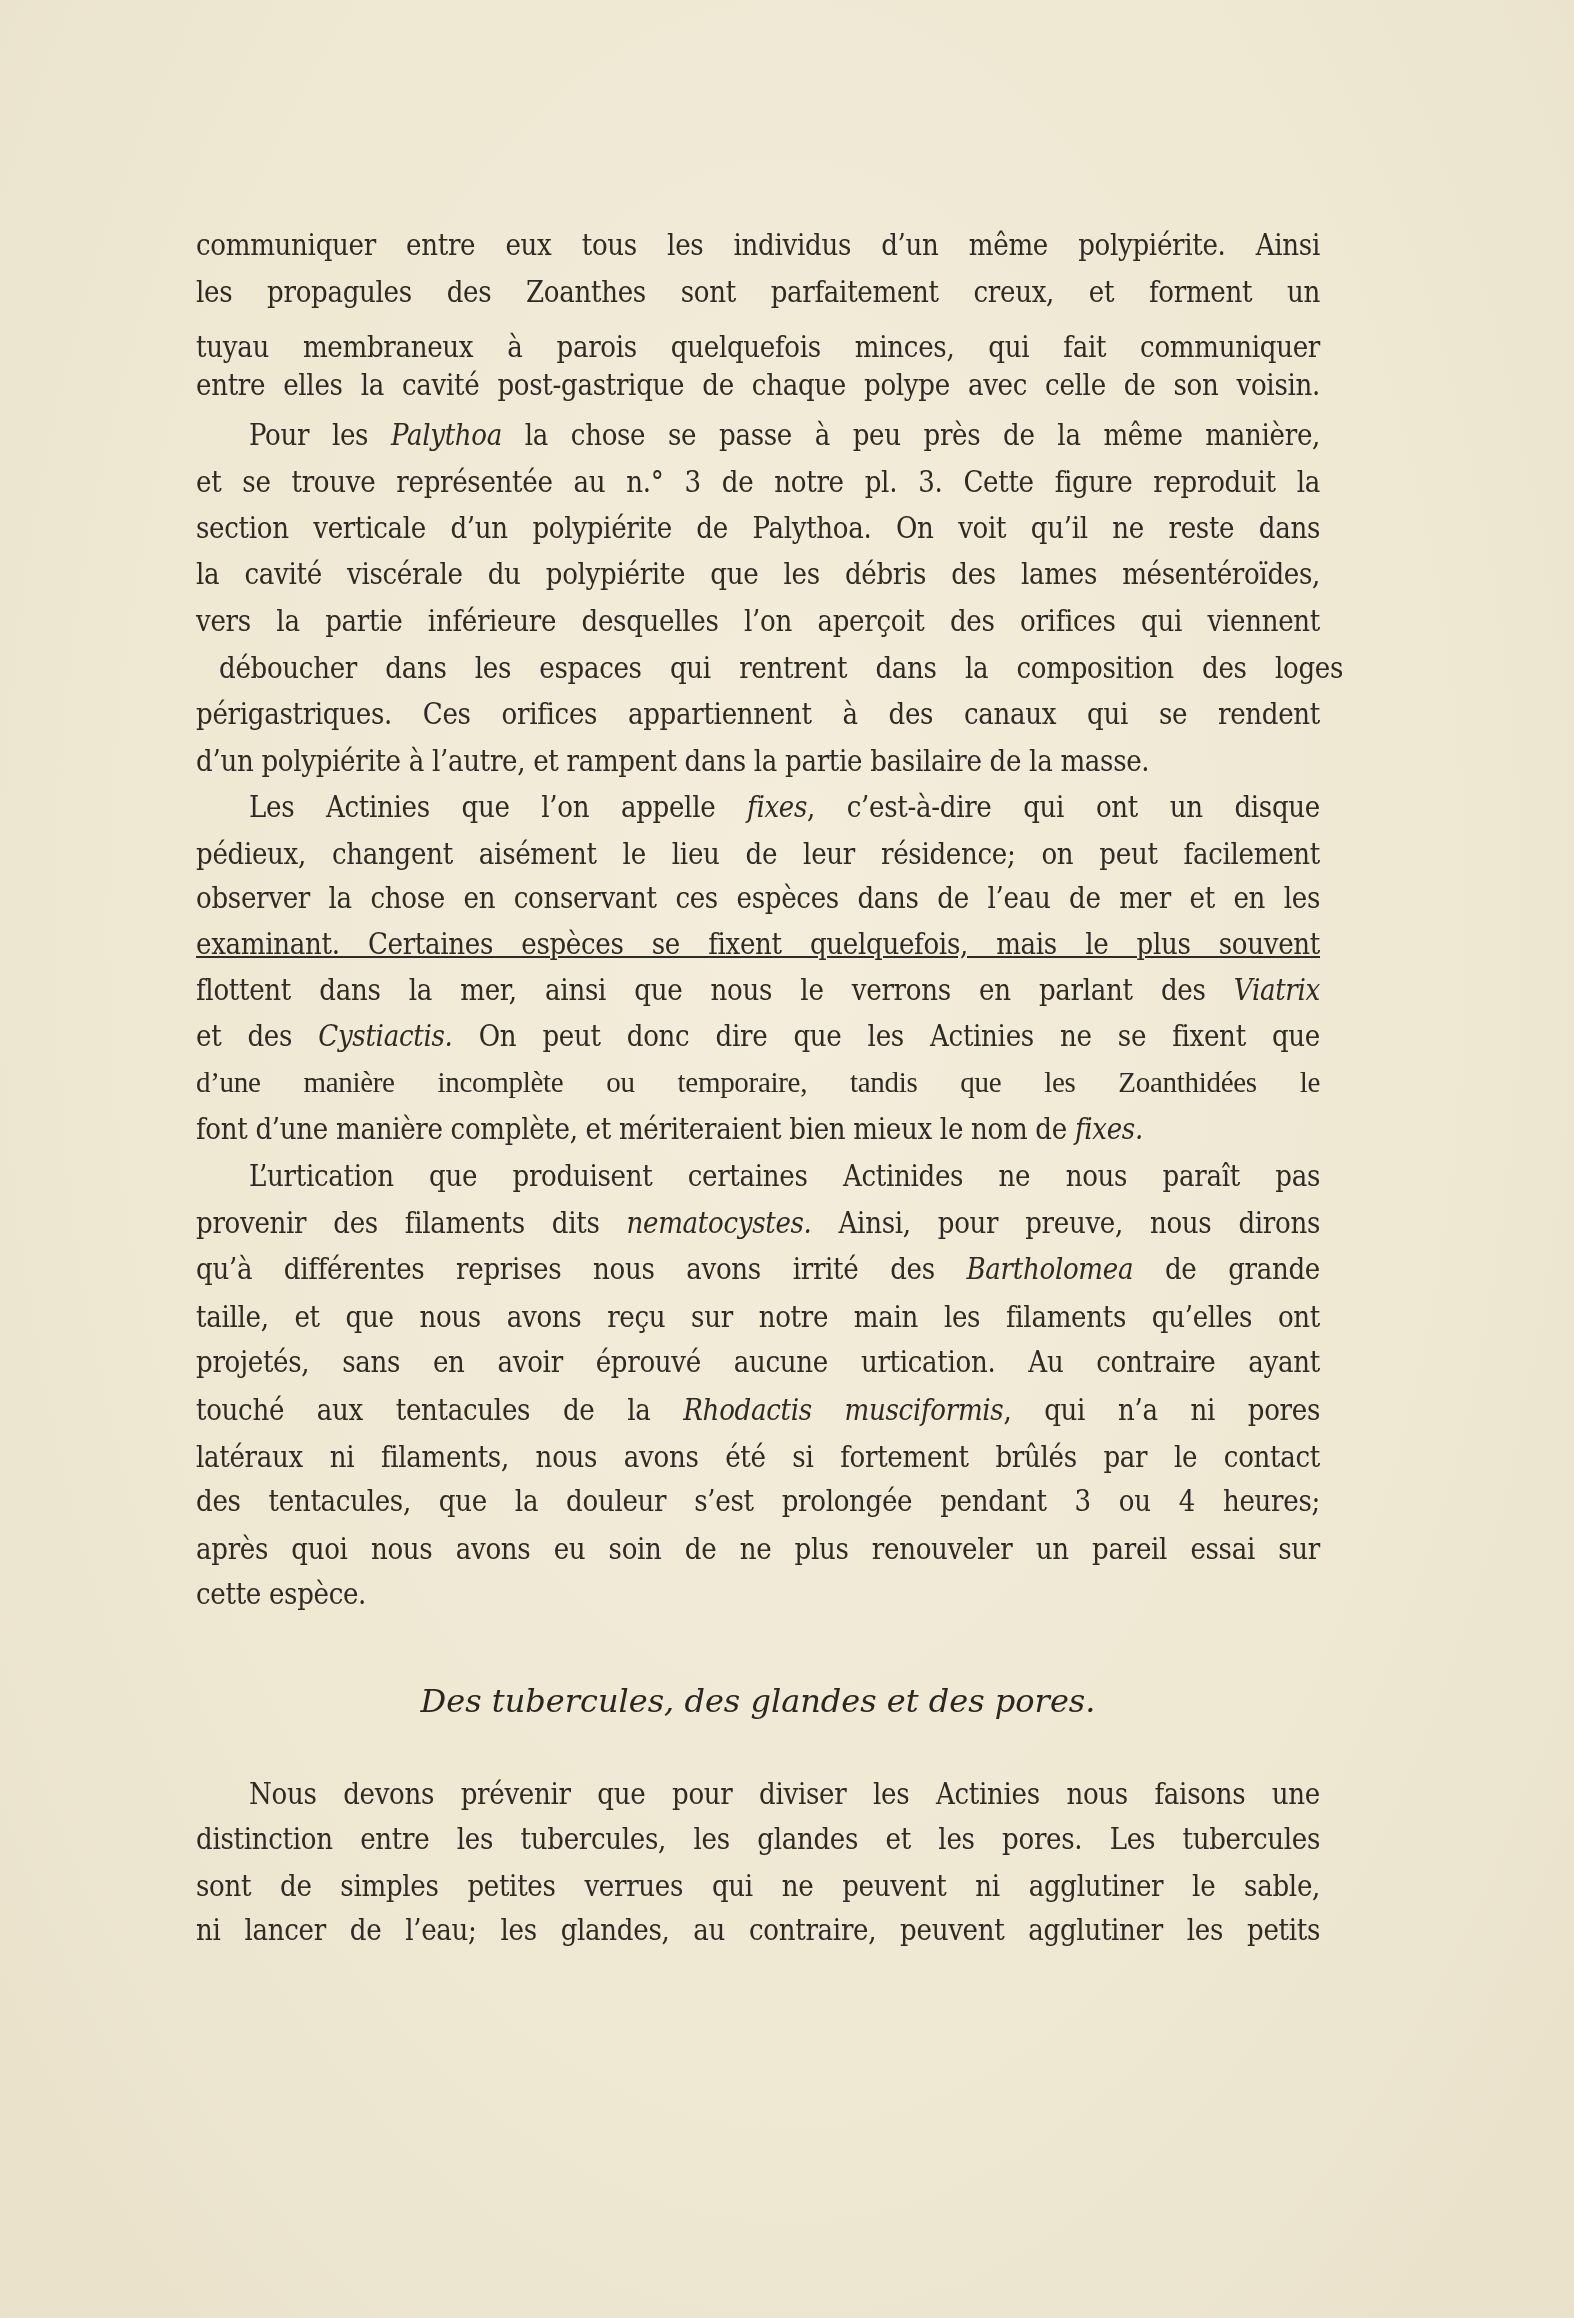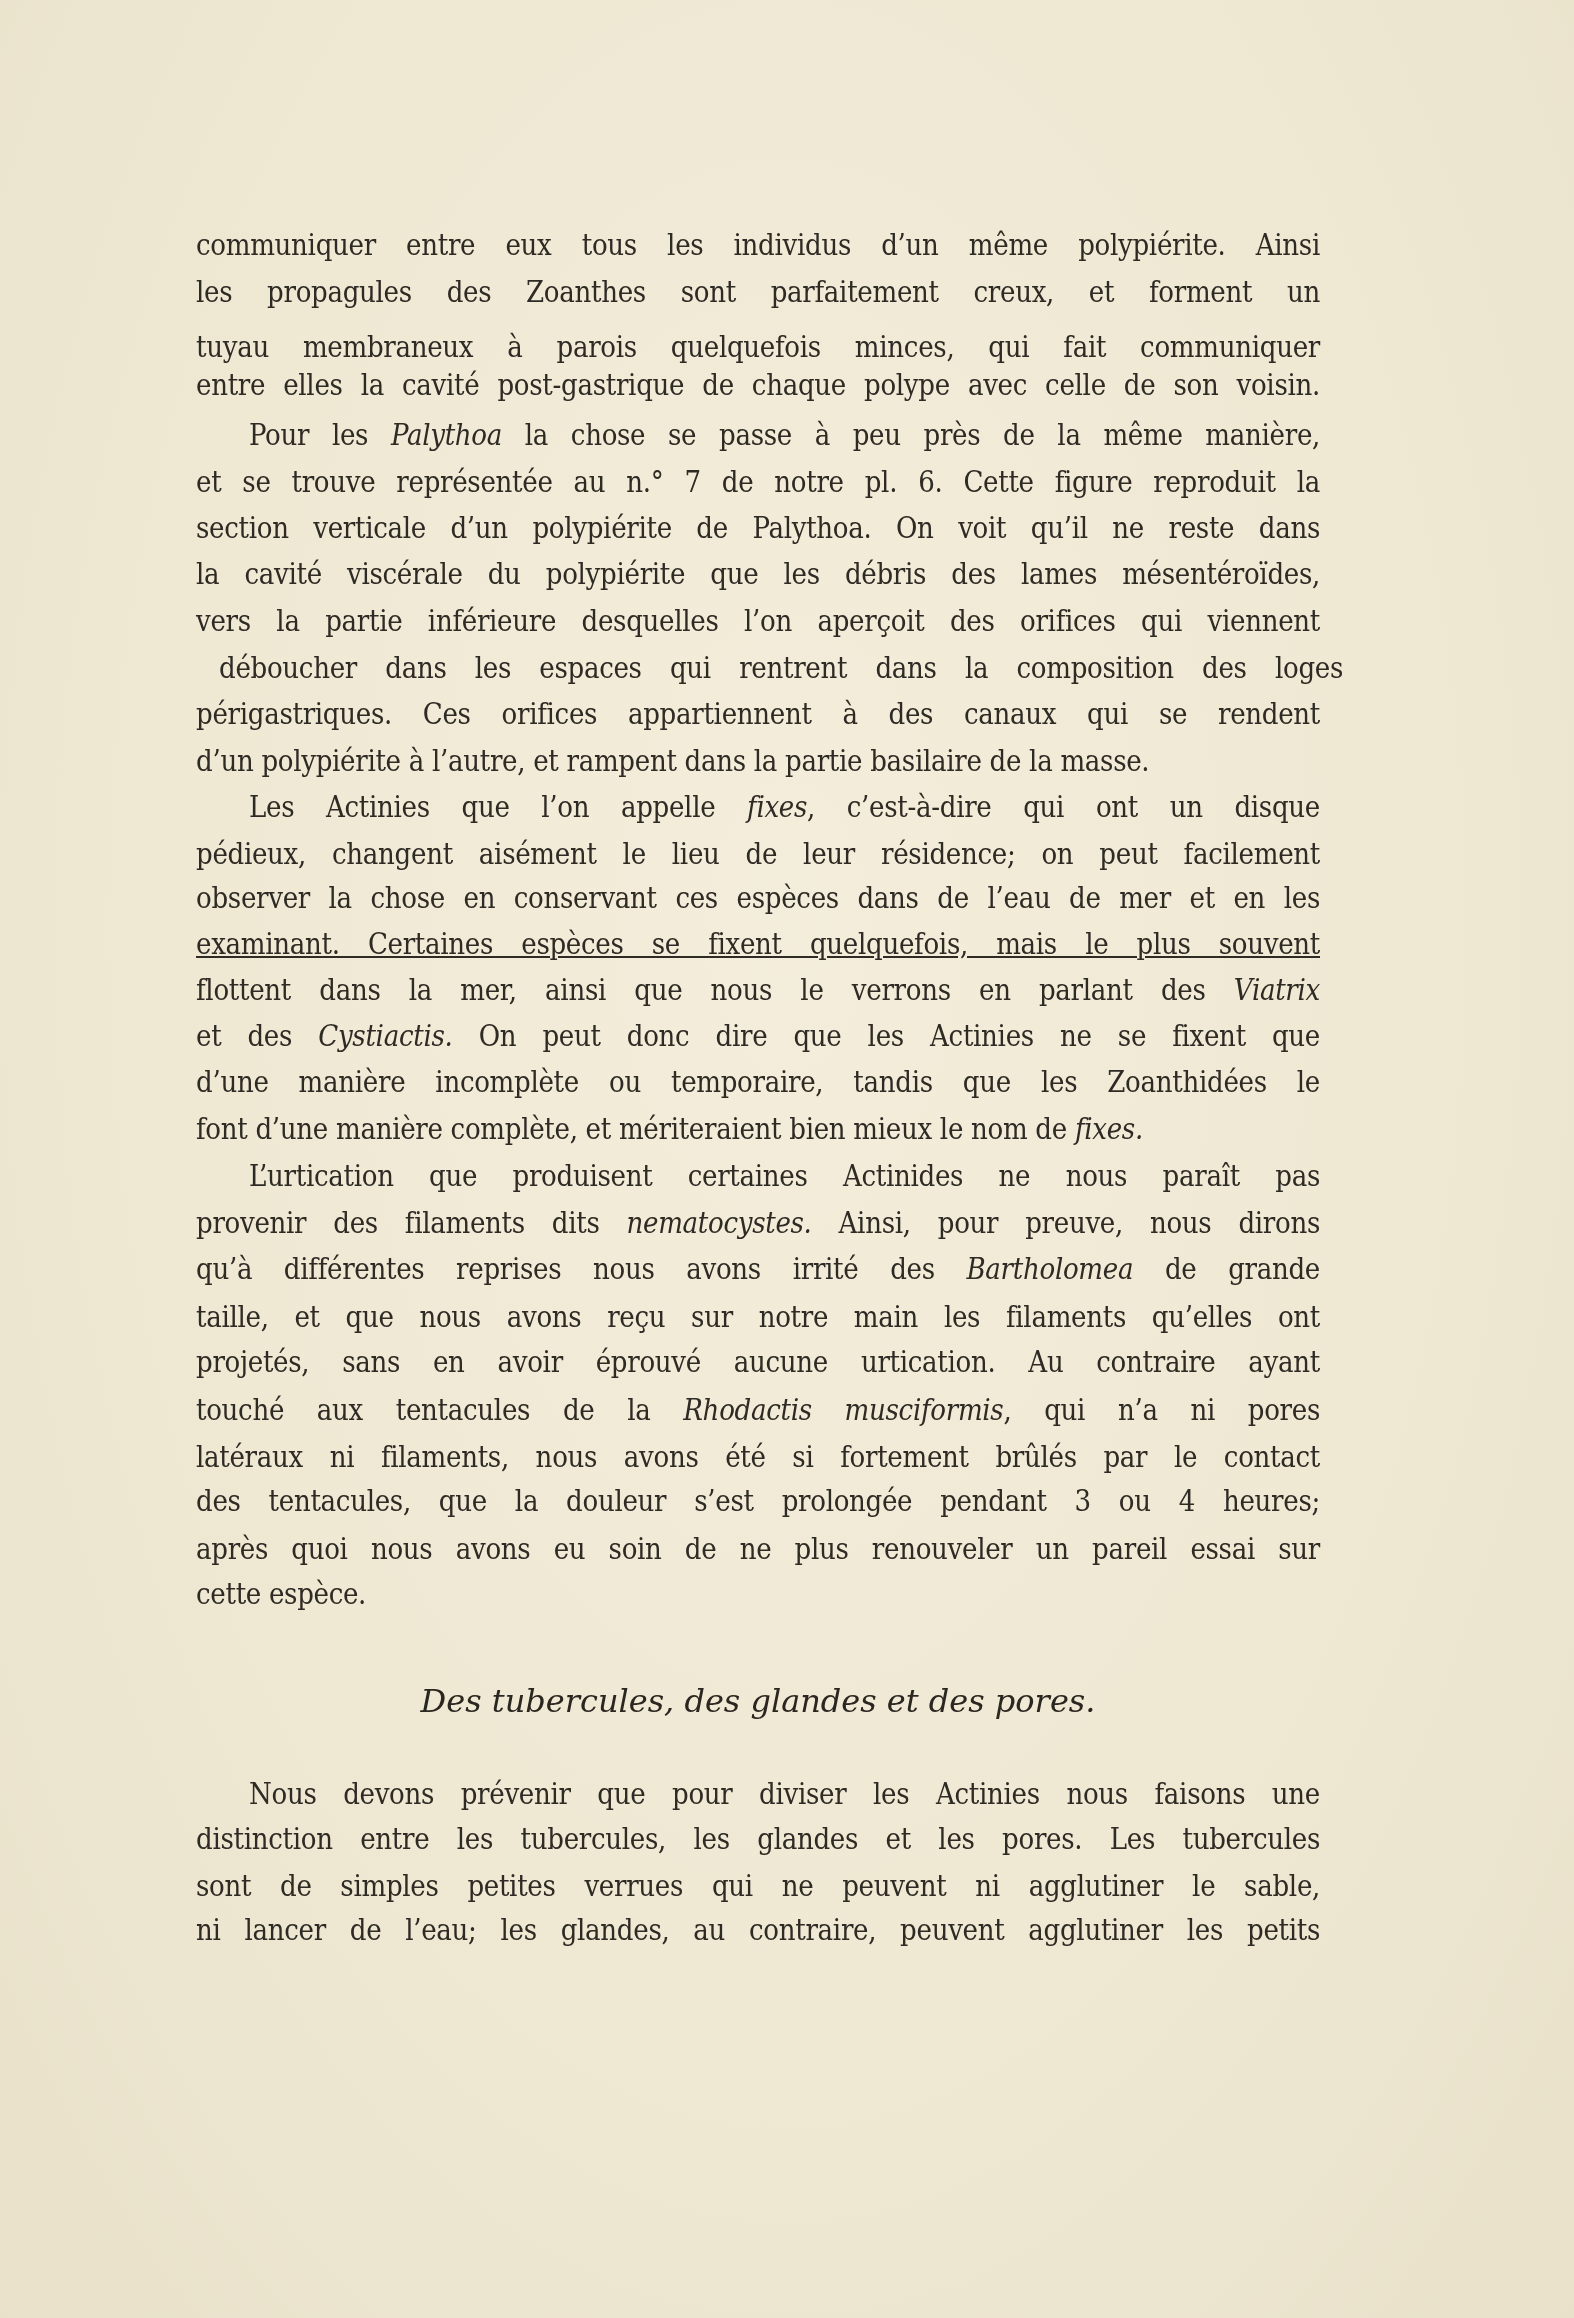--- a/index.html
+++ b/index.html
@@ -86,34 +86,34 @@
 <body>
 
 <div class="page">
 
   <div class="body-text" id="body-text">
       <div class="line" style="top: 222px;"><span>communiquer entre eux tous les individus d’un même polypiérite. Ainsi</span></div>
       <div class="line" style="top: 269px;"><span>les propagules des Zoanthes sont parfaitement creux, et forment un</span></div>
       <div class="line" style="top: 324px;"><span>tuyau membraneux à parois quelquefois minces, qui fait communiquer</span></div>
       <div class="line" style="top: 362px;"><span>entre elles la cavité post-gastrique de chaque polype avec celle de son voisin.</span></div>
       <div class="line indent" style="top: 412px;"><span>Pour les </span><i>Palythoa</i><span> la chose se passe à peu près de la même manière,</span></div>
-      <div class="line" style="top: 459px;"><span>et se trouve représentée au n.° 7 de notre pl. 6. Cette figure reproduit la</span></div>
+      <div class="line" style="top: 459px;"><span>et se trouve représentée au n.° 3 de notre pl. 3. Cette figure reproduit la</span></div>
       <div class="line" style="top: 505px;"><span>section verticale d’un polypiérite de Palythoa. On voit qu’il ne reste dans</span></div>
       <div class="line" style="top: 551px;"><span>la cavité viscérale du polypiérite que les débris des lames mésentéroïdes,</span></div>
       <div class="line" style="top: 598px;"><span>vers la partie inférieure desquelles l’on aperçoit des orifices qui viennent</span></div>
       <div class="line" style="top: 645px; margin-left: 23px;"><span>déboucher dans les espaces qui rentrent dans la composition des loges</span></div>
       <div class="line" style="top: 691px;"><span>périgastriques. Ces orifices appartiennent à des canaux qui se rendent</span></div>
       <div class="line last" style="top: 738px;"><span>d’un polypiérite à l’autre, et rampent dans la partie basilaire de la masse.</span></div>
       <div class="line indent" style="top: 784px;"><span>Les Actinies que l’on appelle </span><i>fixes</i><span>, c’est-à-dire qui ont un disque</span></div>
       <div class="line" style="top: 831px;"><span>pédieux, changent aisément le lieu de leur résidence; on peut facilement</span></div>
       <div class="line" style="top: 875px;"><span>observer la chose en conservant ces espèces dans de l’eau de mer et en les</span></div>
       <div class="line" style="top: 921px; text-decoration: underline;"><span>examinant. Certaines espèces se fixent quelquefois, mais le plus souvent</span></div>
       <div class="line" style="top: 967px;"><span>flottent dans la mer, ainsi que nous le verrons en parlant des </span><i>Viatrix</i></div>
       <div class="line" style="top: 1013px;"><span>et des </span><i>Cystiactis.</i><span> On peut donc dire que les Actinies ne se fixent que</span></div>
-      <div class="line" style="top: 1059px;"><span>d’une manière incomplète ou temporaire, tandis que les Zoanthidées le</span></div>
+      <div class="line" style="top: 1059px; font-family: Liberation Serif, serif;"><span>d’une manière incomplète ou temporaire, tandis que les Zoanthidées le</span></div>
       <div class="line last" style="top: 1106px;"><span>font d’une manière complète, et mériteraient bien mieux le nom de </span><i>fixes.</i></div>
       <div class="line indent" style="top: 1153px;"><span>L’urtication que produisent certaines Actinides ne nous paraît pas</span></div>
       <div class="line" style="top: 1200px;"><span>provenir des filaments dits </span><i>nematocystes.</i><span> Ainsi, pour preuve, nous dirons</span></div>
       <div class="line" style="top: 1246px;"><span>qu’à différentes reprises nous avons irrité des </span><i>Bartholomea</i><span> de grande</span></div>
       <div class="line" style="top: 1294px;"><span>taille, et que nous avons reçu sur notre main les filaments qu’elles ont</span></div>
       <div class="line" style="top: 1339px;"><span>projetés, sans en avoir éprouvé aucune urtication. Au contraire ayant</span></div>
       <div class="line" style="top: 1387px;"><span>touché aux tentacules de la </span><i>Rhodactis musciformis</i><span>, qui n’a ni pores</span></div>
       <div class="line" style="top: 1434px;"><span>latéraux ni filaments, nous avons été si fortement brûlés par le contact</span></div>
       <div class="line" style="top: 1478px;"><span>des tentacules, que la douleur s’est prolongée pendant 3 ou 4 heures;</span></div>
       <div class="line" style="top: 1526px;"><span>après quoi nous avons eu soin de ne plus renouveler un pareil essai sur</span></div>

